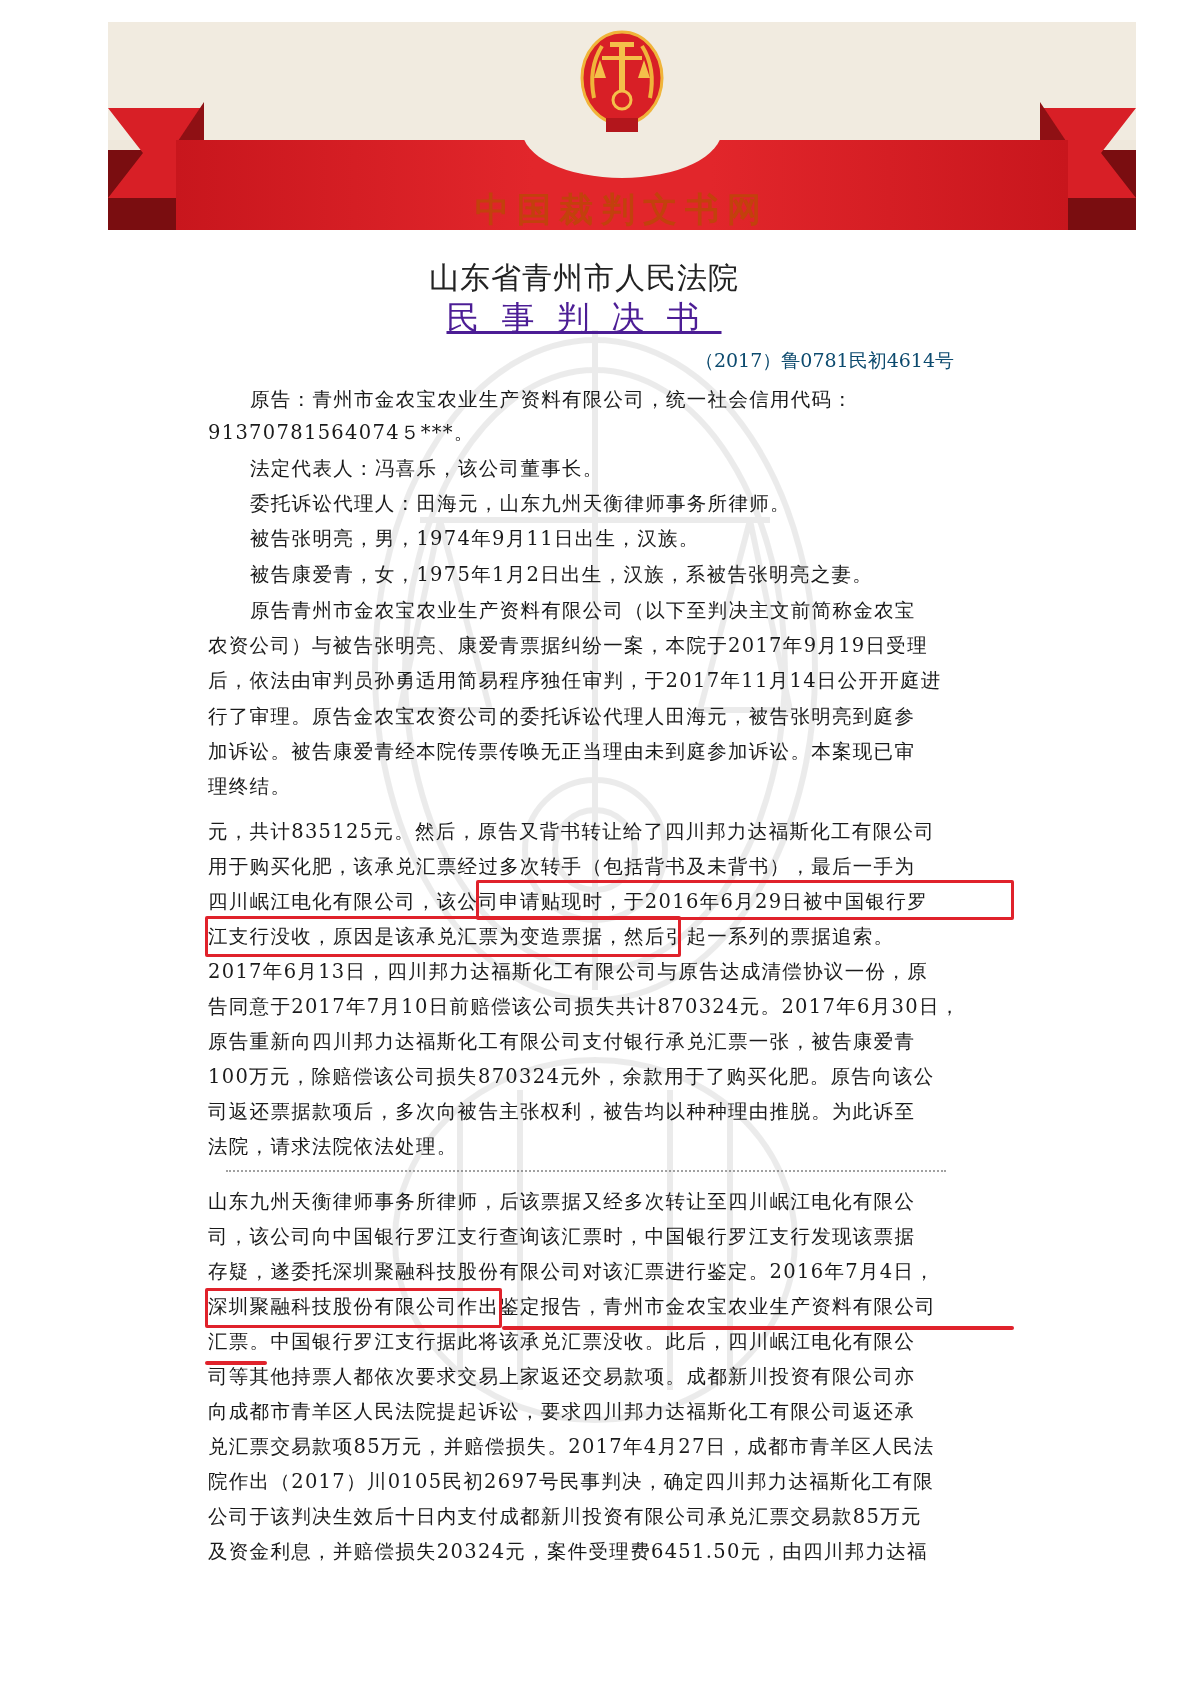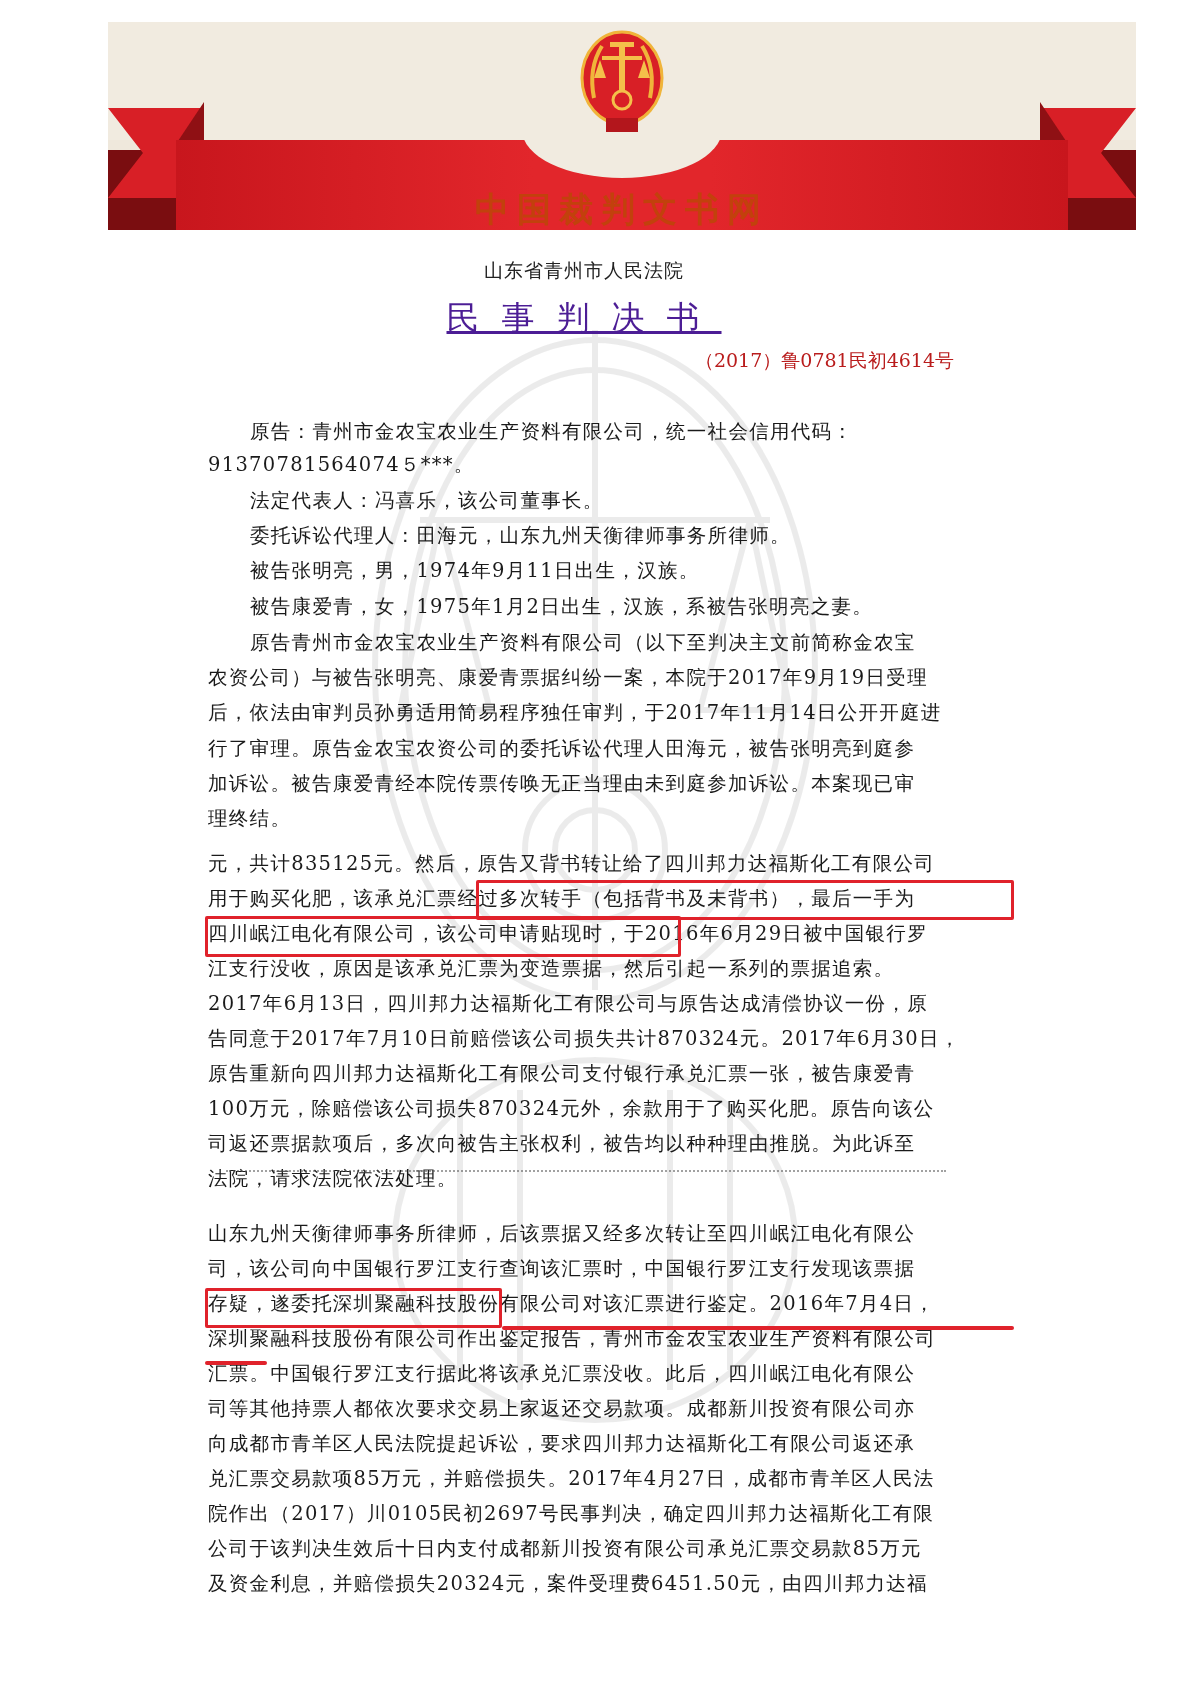--- a/index.html
+++ b/index.html
@@ -30,26 +30,26 @@
             letter-spacing: 8px; color: #c2410c; margin-top: 23px; }
   .site-subtitle { position: absolute; left: 0; right: 0; top: 186px; text-align: center;
             font-family: "DejaVu Sans", sans-serif; font-weight: bold; font-size: 14px; color: #f7e9d6; }
 
   
   .watermark { position: absolute; left: 360px; top: 290px; width: 470px; height: 1150px; opacity: 0.09; }
 
   
   .doc { position: absolute; left: 208px; top: 0; width: 752px; }
   .court-name { position: absolute; left: 0; width: 752px; top: 258px; text-align: center;
-            font-size: 19px; color: #222; letter-spacing: 1px; }
+            font-size: 30px; color: #222; letter-spacing: 1px; }
   .doc-type { position: absolute; left: 0; width: 752px; top: 296px; text-align: center;
             font-size: 33px; letter-spacing: 22px; color: #4c1d95; text-decoration: underline; }
-  .case-no { position: absolute; right: 6px; top: 348px; font-size: 19px; color: #b91c1c; text-align: center; }
+  .case-no { position: absolute; right: 6px; top: 348px; font-size: 19px; color: #0c4a6e; text-align: center; }
   .line { position: absolute; left: 0; width: 752px; font-size: 19.5px; white-space: nowrap;
-            letter-spacing: 1.3px; color: #1a1a1a; margin-top: 32px; }
+            letter-spacing: 1.3px; color: #1a1a1a; }
   .indent { padding-left: 42px; }
   .dots { position: absolute; left: 18px; top: 1170px; width: 720px; height: 4px;
             border-top: 2px dotted #555; opacity: 0.55; }
 
   
   .hl-box { position: absolute; border: 3px solid #e0222b; box-sizing: border-box; border-radius: 2px; }
   .hl-underline { position: absolute; height: 4px; background: #e0222b; border-radius: 2px; }
 </style>
 </head>
 <body>

